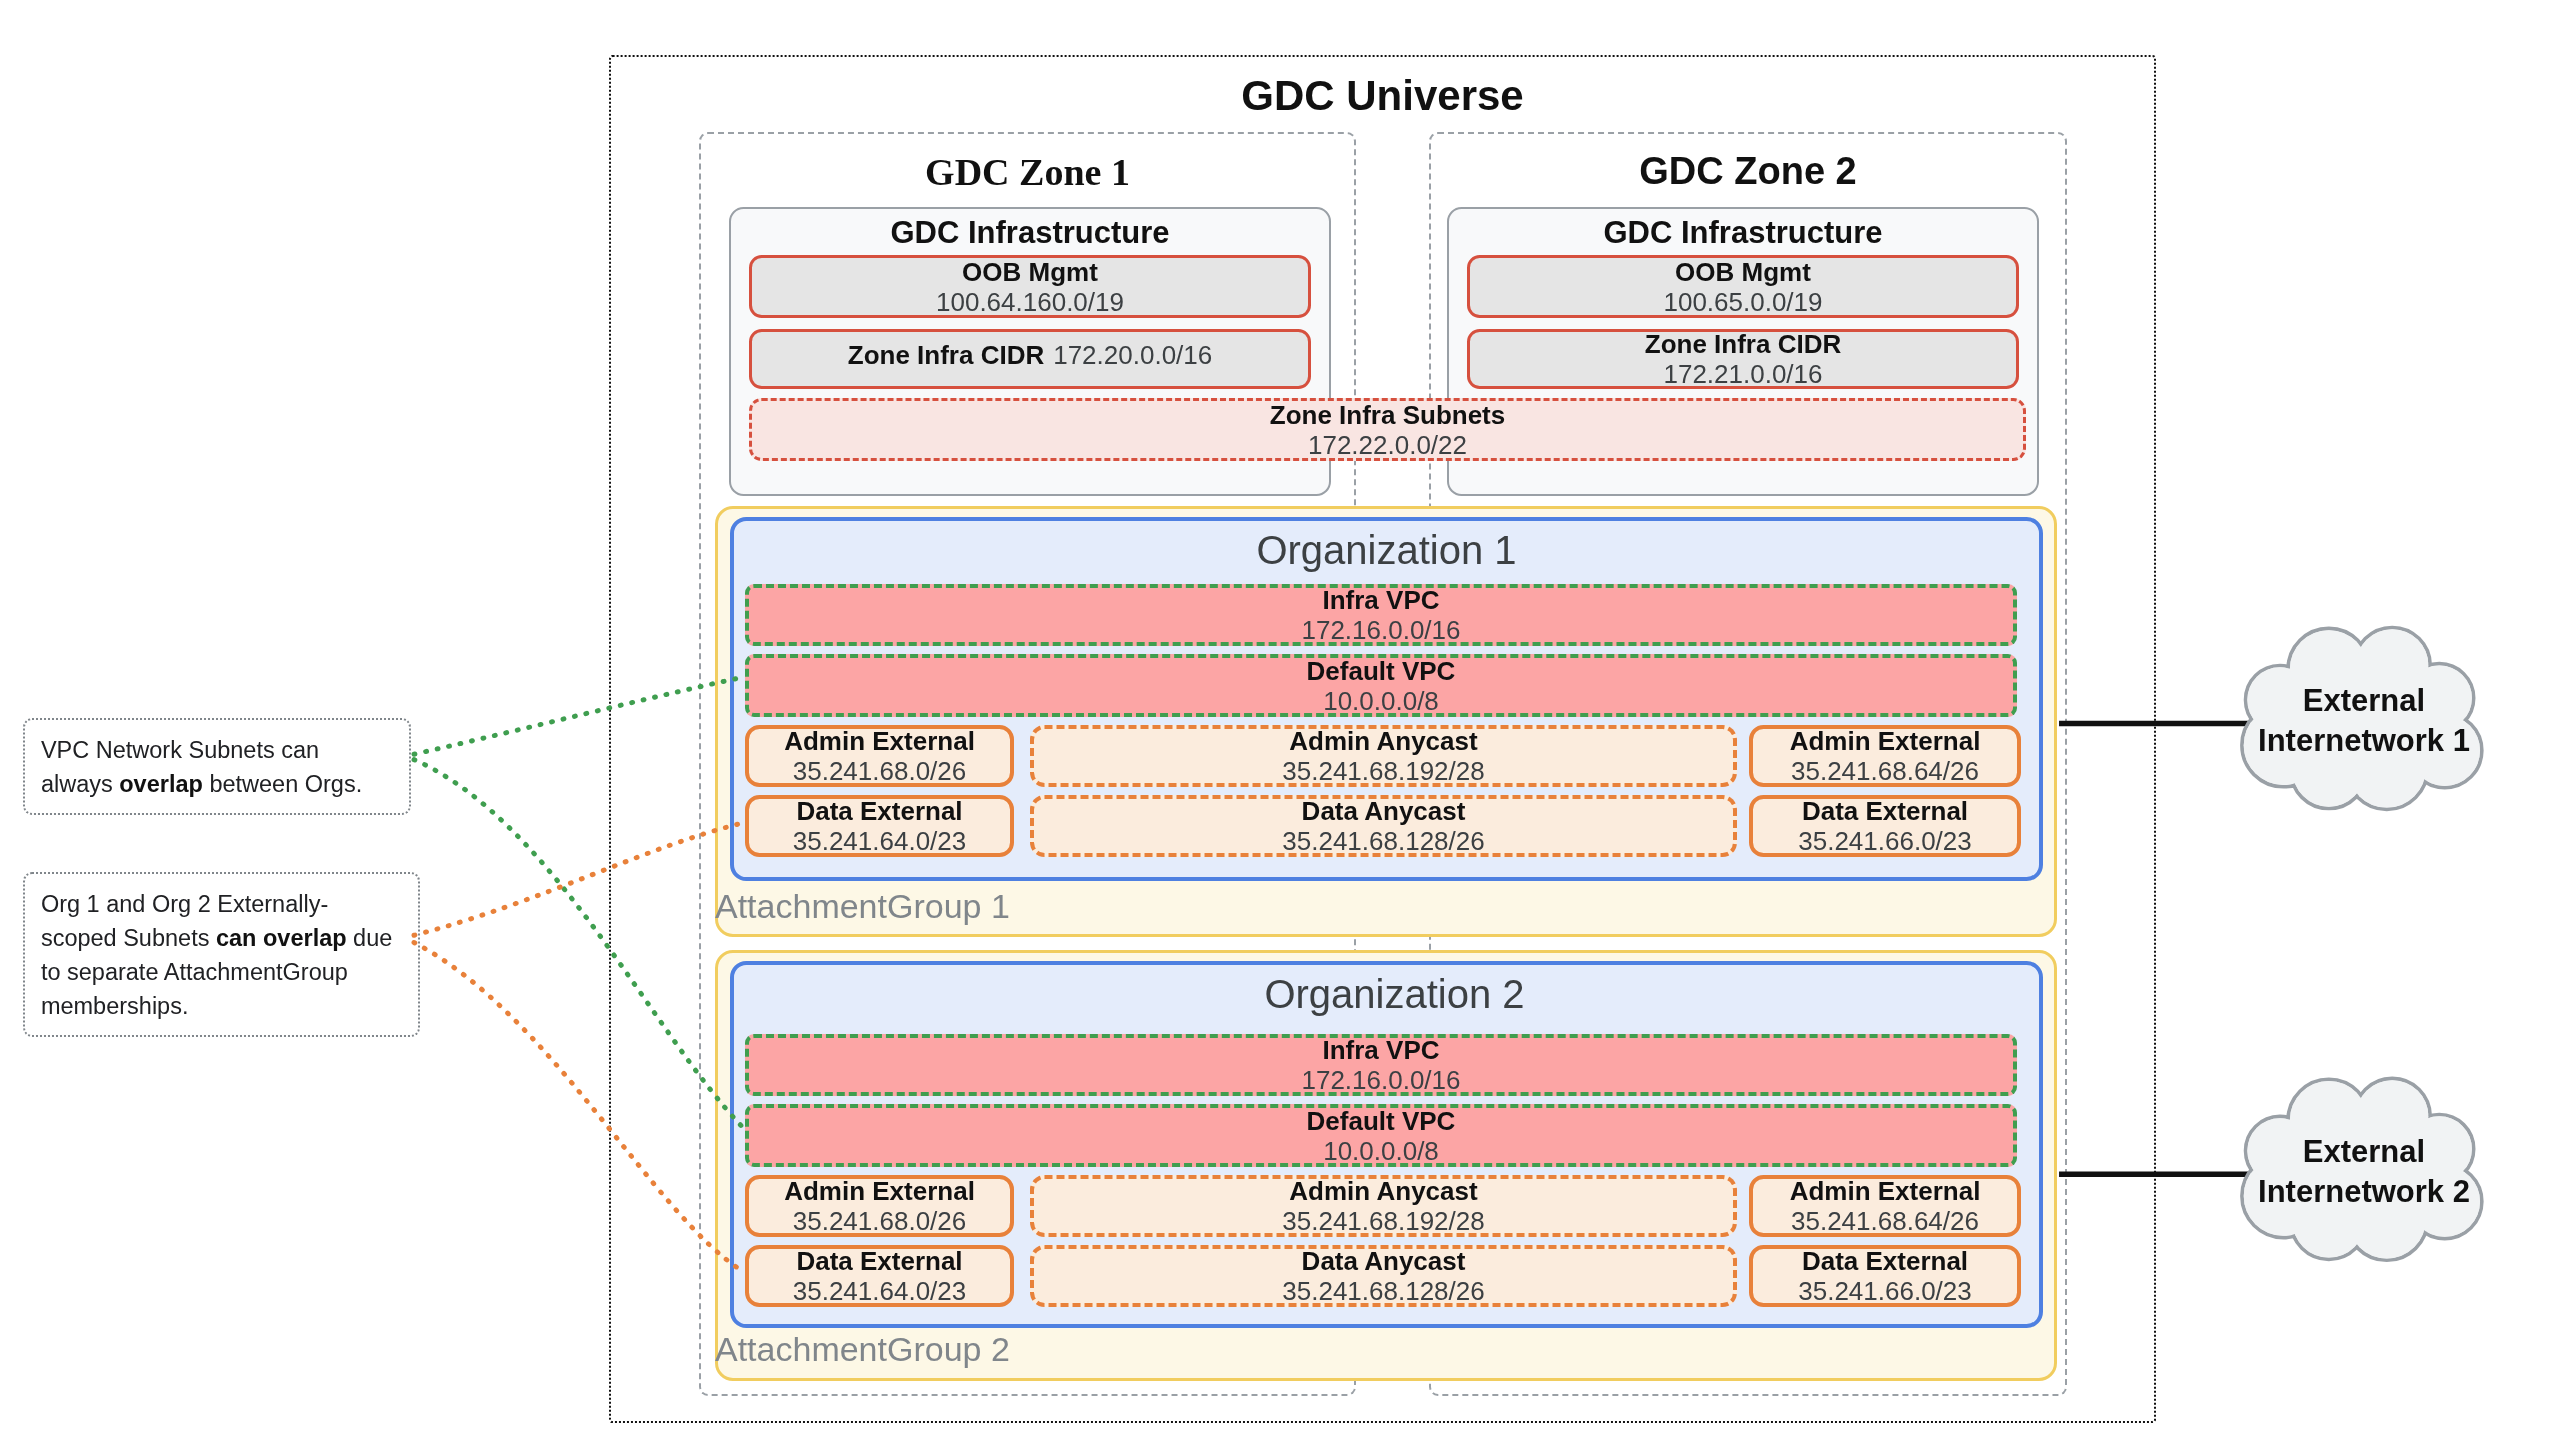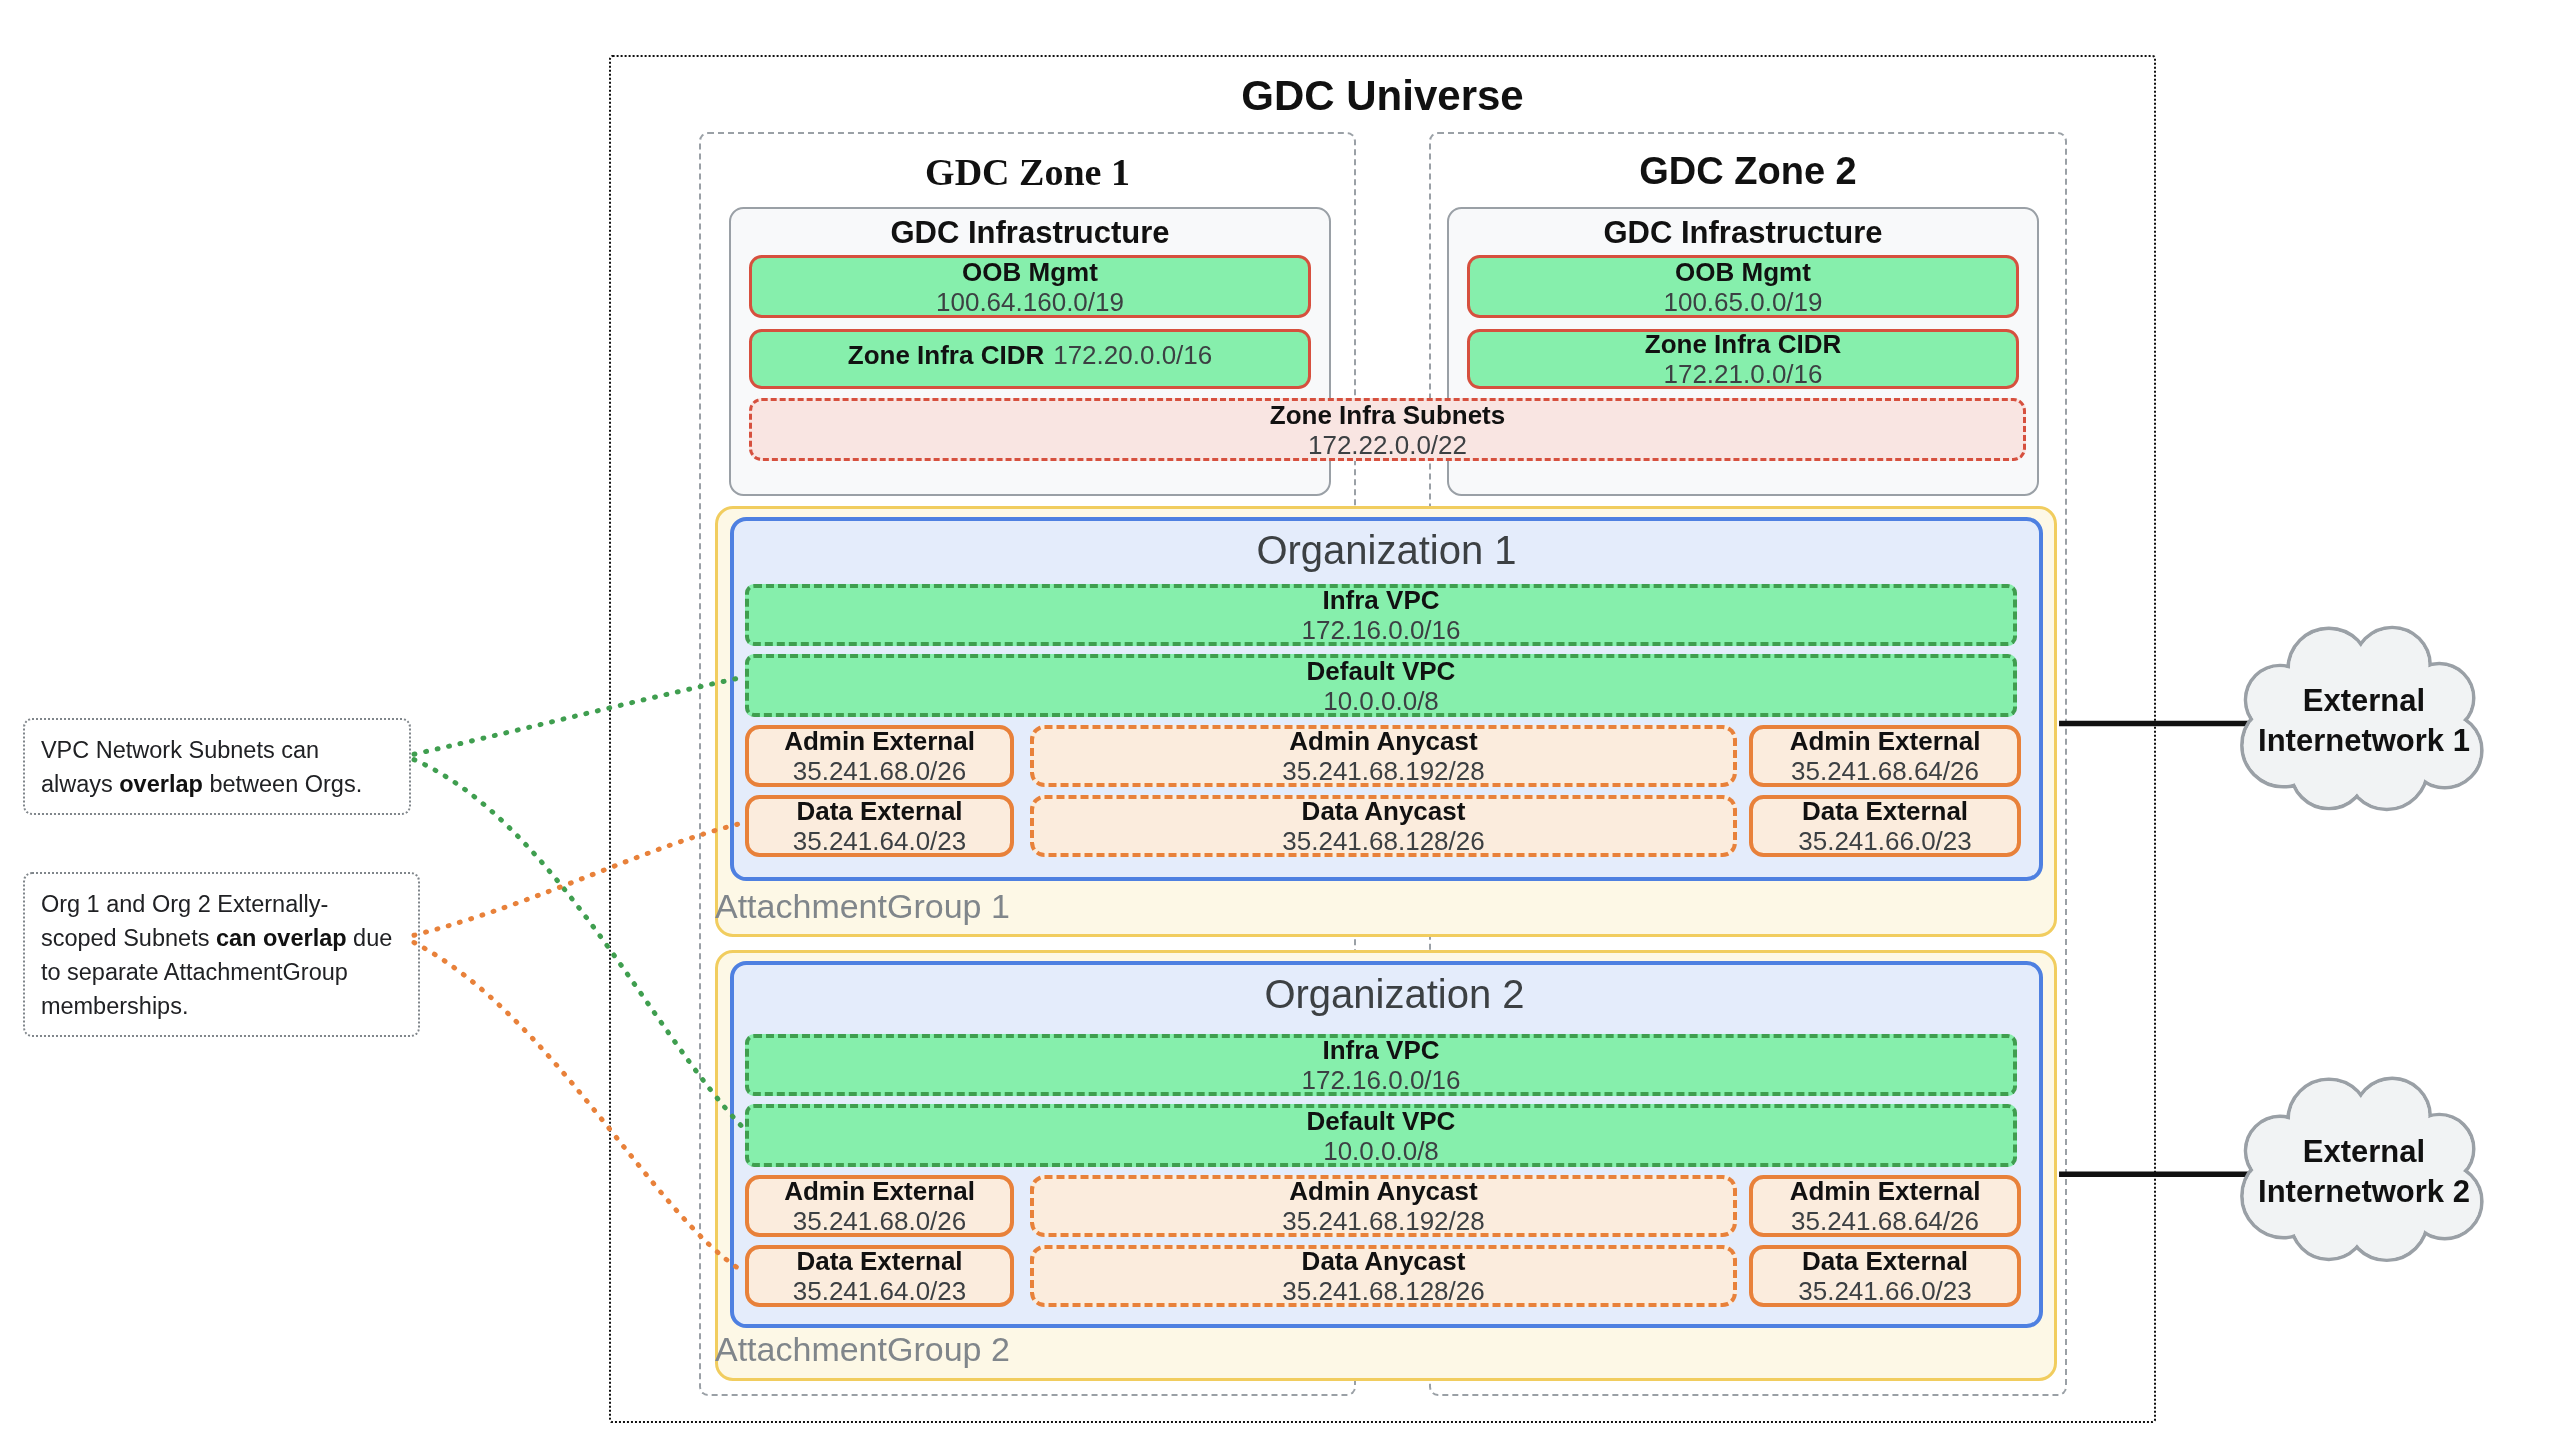--- a/index.html
+++ b/index.html
@@ -10,36 +10,36 @@
   .universe { border:2.7px dotted #111111; border-radius:3.6px; }
   .universe-title { font-size:42px; font-weight:bold; text-align:center; color:#111111; }
 
   .zone { border:2.7px dashed #9aa0a6; border-radius:9px; }
   .zone-title { font-size:38px; font-weight:bold; text-align:center; color:#111111; }
 
   .infra { background:#f8f9fa; border:2.7px solid #9aa0a6; border-radius:14.5px; }
   .infra-title { font-size:31px; font-weight:bold; text-align:center; color:#111111; }
 
   .pill { border-radius:12.7px; display:flex; flex-direction:column; justify-content:center; text-align:center; }
-  .red    { border:3.6px solid #d6503e; background:#86efac; }
+  .red    { border:3.6px solid #d6503e; background:#e5e5e5; }
   .red-dash { border:3.6px dashed #d6503e; background:#f9e5e2; }
 
   .b-label { font-size:26px; font-weight:bold; line-height:30px; color:#111111; }
   .b-value { font-size:26px; line-height:30px; color:#3c4043; }
   .inline-cidr .b-label, .inline-cidr .b-value { display:inline; }
   .inline-cidr { line-height:53px; }
   .inline-cidr .b-value { margin-left:9px; }
 
   .ag { border:3.6px solid #f1cd5f; background:#fdf8e6; border-radius:18px; }
   .ag-label { font-size:34px; color:#80868b; text-align:left; }
 
   .org { border:4.5px solid #4e80e1; background:#e4ecfb; border-radius:16.3px; }
   .org-title { font-size:40px; font-weight:400; color:#3c4043; text-align:center; }
 
-  .vpc { border:4.5px dashed #3f9e4f; background:#86efac; border-radius:9px; display:flex; flex-direction:column; justify-content:center; text-align:center; }
+  .vpc { border:4.5px dashed #3f9e4f; background:#fca5a5; border-radius:9px; display:flex; flex-direction:column; justify-content:center; text-align:center; }
 
   .subnet { border:4.5px solid #e8813a; background:#fbecdd; border-radius:14.5px; display:flex; flex-direction:column; justify-content:center; text-align:center; }
   .subnet.dashed { border-style:dashed; }
 
   .note { border:2.7px dotted #80868b; border-radius:9px; font-size:23.5px; line-height:34px; color:#202124; padding:12.7px 16.3px; background:#ffffff; }
   .note b { color:#111111; }
 
   .cloud-label { font-size:31px; font-weight:bold; line-height:40px; text-align:center; color:#111111;
                  display:flex; flex-direction:column; justify-content:center; }
 

